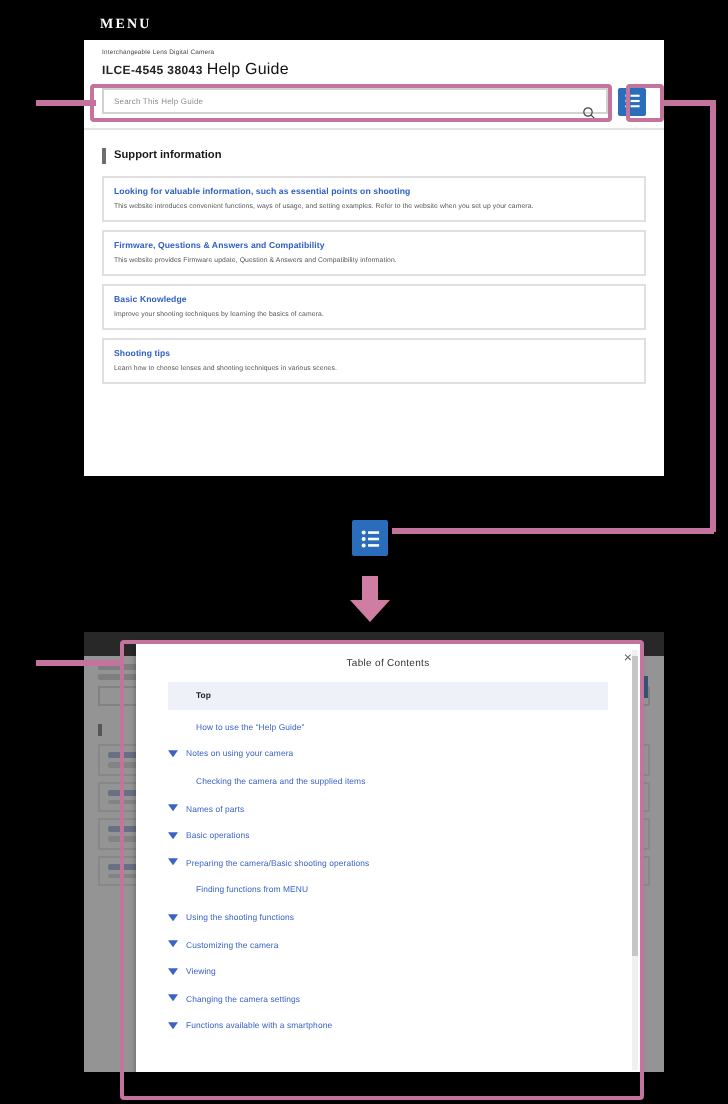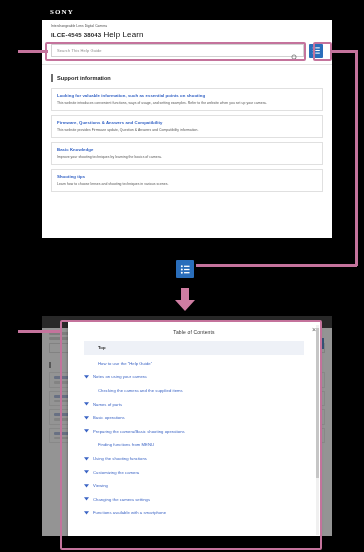--- a/index.html
+++ b/index.html
@@ -133,28 +133,28 @@
   }
 </style>
 </head>
 <body>
 
 <div class="stage">
 
   <div class="win-top">
 
     <div class="sony-bar">
-      <span class="sony-logo">SONY</span>
+      <span class="sony-logo">MENU</span>
     </div>
 
     <div class="title-zone">
       <div class="kicker">Interchangeable Lens Digital Camera</div>
       <div class="model-line">
         <span class="model">ILCE-4545 38043</span>
-        <span class="helpguide">Help Learn</span>
+        <span class="helpguide">Help Guide</span>
       </div>
     </div>
 
     <div class="search-row">
       <div class="search-box">
         <span class="search-ph">Search This Help Guide</span>
         <span class="search-ico">
           <svg width="7" height="7" viewBox="0 0 14 14">
             <circle cx="6" cy="6" r="4.2" fill="none" stroke="#444" stroke-width="1.2"></circle>
             <line x1="9.2" y1="9.2" x2="12.6" y2="12.6" stroke="#444" stroke-width="1.2"></line>

